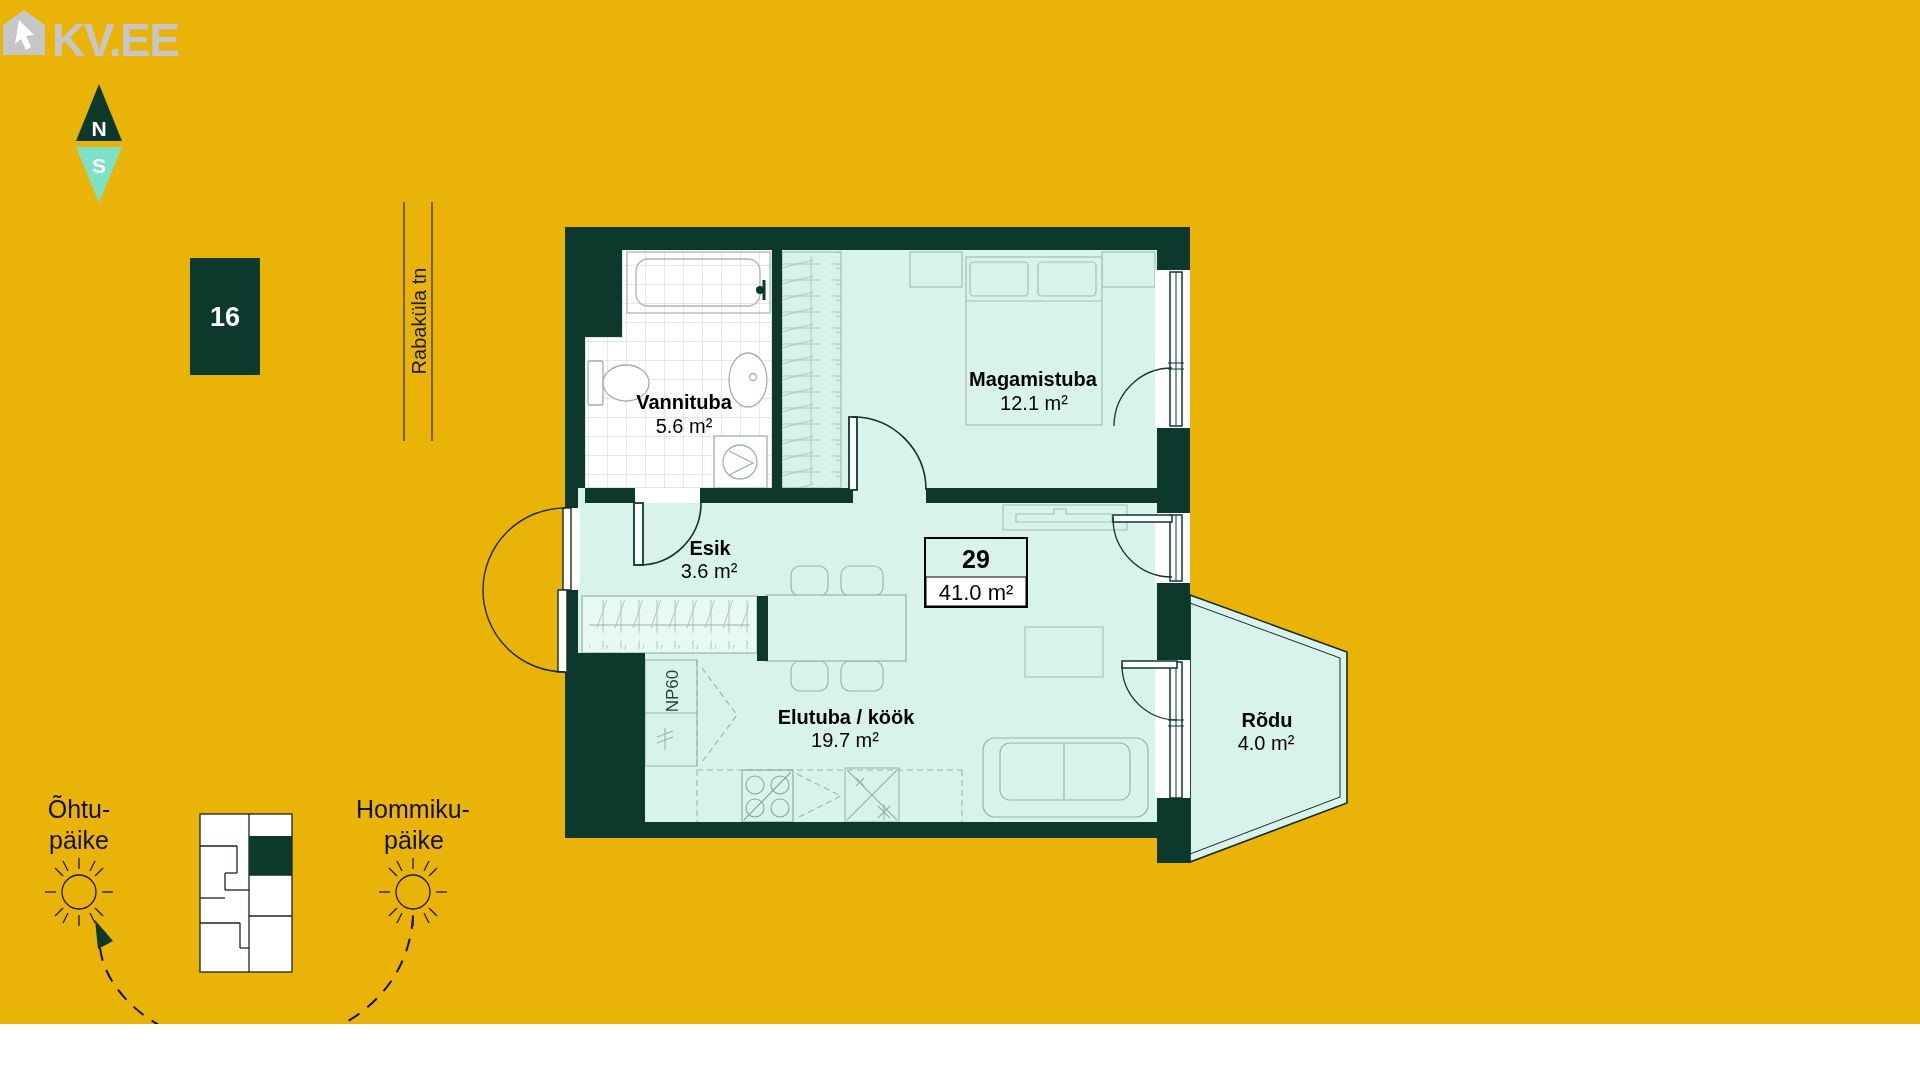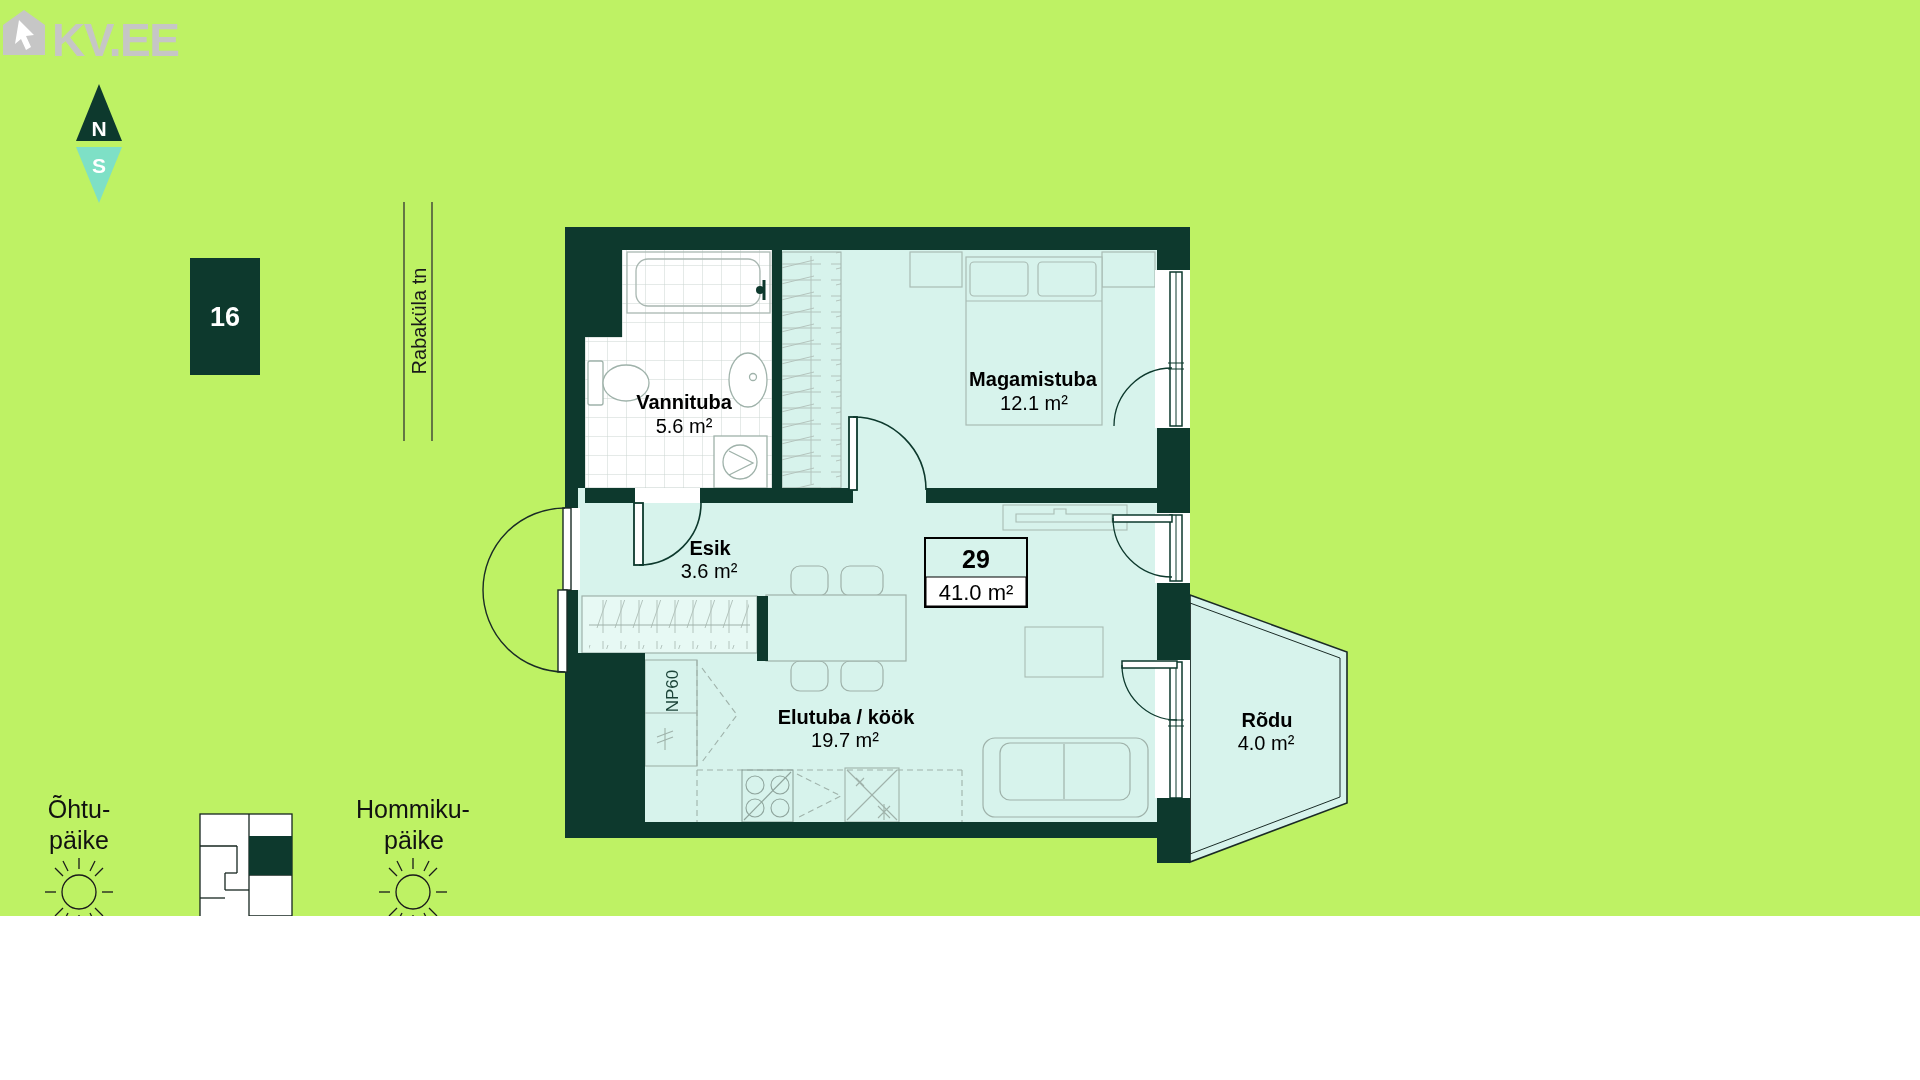--- a/index.html
+++ b/index.html
@@ -1,16 +1,16 @@
 <!DOCTYPE html>
 <html><head>
 <meta charset="utf-8">
 <style>
   html,body{margin:0;padding:0;background:#ffffff;}
-  #stage{position:relative;width:1920px;height:916px;background:#bef264;overflow:hidden;
+  #stage{position:relative;width:1920px;height:1024px;background:#eab308;overflow:hidden;
          font-family:"Liberation Sans", sans-serif;}
   svg text{font-family:"Liberation Sans", sans-serif;}
   .room-name{font-weight:bold;font-size:20px;fill:#000000;}
   .room-area{font-size:20px;fill:#000000;}
   .sun-label{font-size:25px;fill:#111111;}
 </style>
 </head>
 <body>
 
 <div id="stage">

